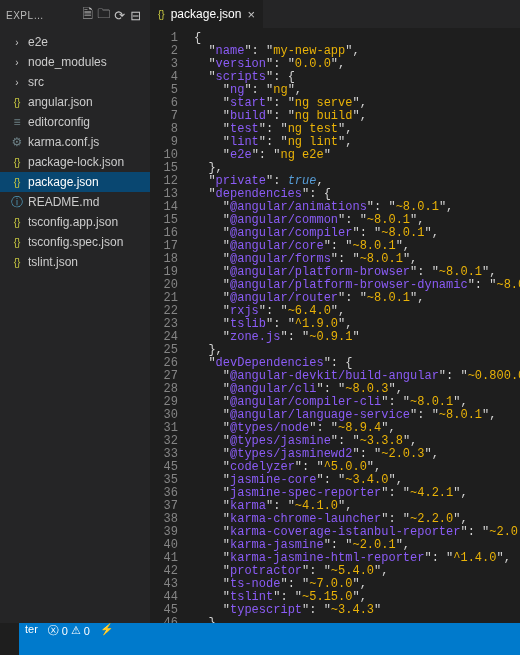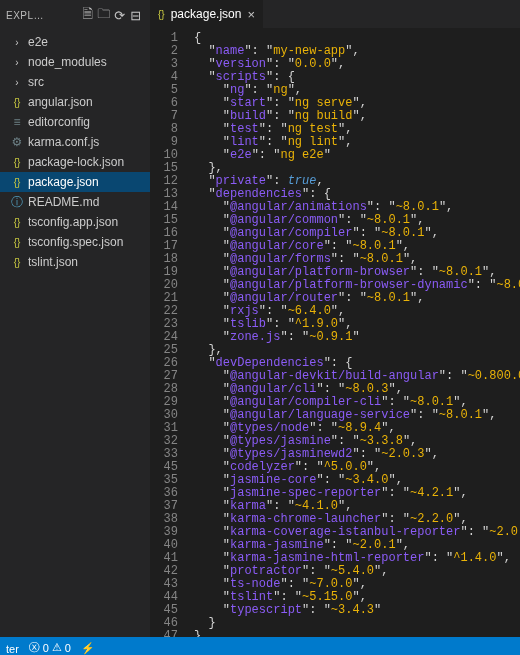--- a/index.html
+++ b/index.html
@@ -85,28 +85,29 @@
     white-space: pre;
     color: #d4d4d4;
   }
   .code div { height: 13px; }
   .p { color: #d4d4d4; } 
   .k { color: #8b5cf6; } 
   .s { color: #eab308; } 
   .b { color: #569cd6; font-style: italic; } 
   
   .status {
-    height: 18px;
+    height: 32px;
     background: #007acc;
     color: #ffffff;
     display: flex;
-    align-items: flex-end;
+    align-items: flex-start;
     font-size: 11px;
     padding: 0 6px;
     gap: 10px;
+    margin-left: 19px;
   }
   .status .sitem { display:flex; align-items:center; gap:3px; cursor:pointer;}
 </style>
 </head>
 <body>
 
 <div class="main">
   <div class="sidebar">
     <div class="sidebar-header">
       <span class="title">EXPL…</span>

